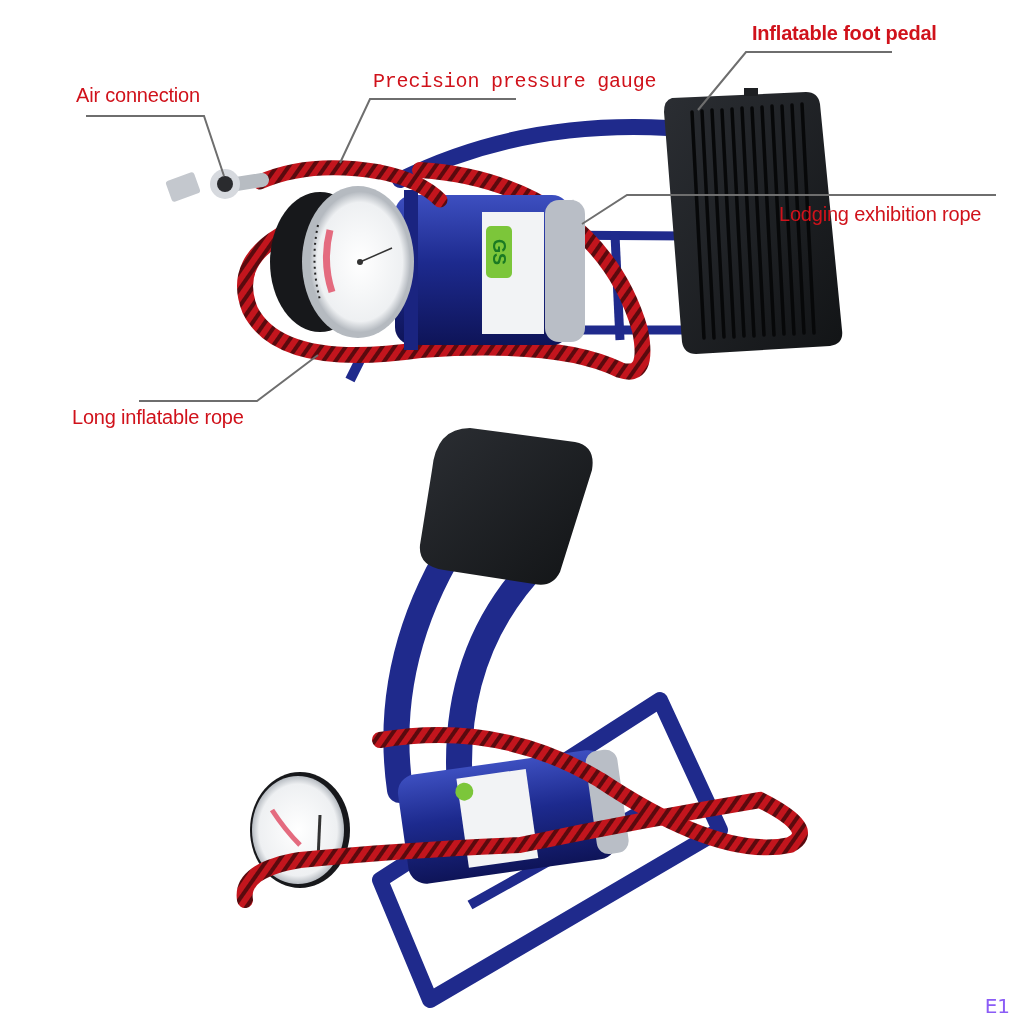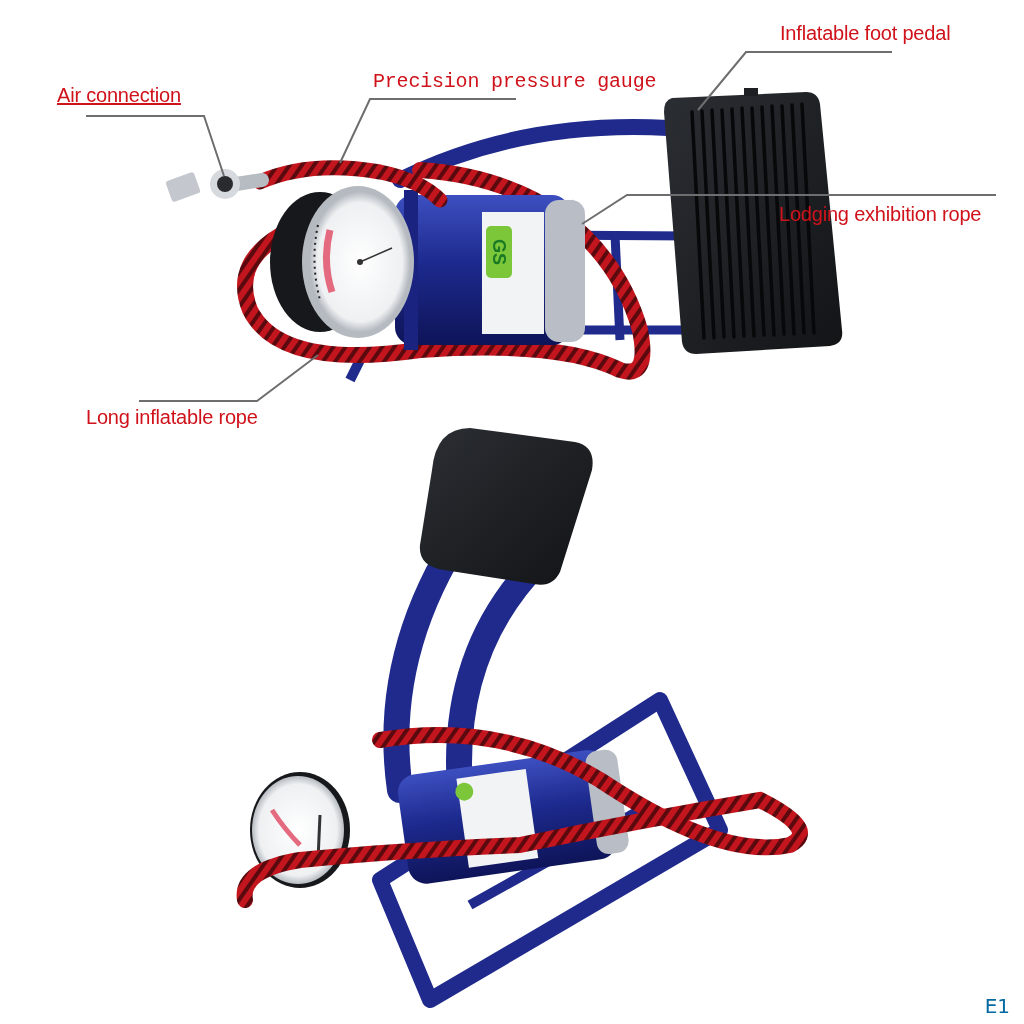--- a/index.html
+++ b/index.html
@@ -1,19 +1,19 @@
 <!DOCTYPE html>
 <html><head>
   <meta charset="utf-8">
   <style>
     html, body { margin: 0; padding: 0; background: #ffffff; }
     body { width: 1024px; height: 1024px; position: relative; overflow: hidden; font-family: "Liberation Sans", sans-serif; }
     .label { position: absolute; color: #d0121b; font-size: 20px; white-space: nowrap; letter-spacing: -0.2px; }
     .art { position: absolute; left: 0; top: 0; width: 1024px; height: 1024px; }
-    .watermark { position: absolute; right: 14px; bottom: 6px; color: #0369a1; font-size: 20px; font-family: "DejaVu Sans", sans-serif; }
+    .watermark { position: absolute; right: 14px; bottom: 6px; color: #8b5cf6; font-size: 20px; font-family: "DejaVu Sans", sans-serif; }
   </style>
 </head>
 <body>
 
 <svg class="art" viewBox="0 0 1024 1024" xmlns="http://www.w3.org/2000/svg">
   <defs>
     <pattern id="braid" width="10" height="10" patternUnits="userSpaceOnUse" patternTransform="rotate(35)">
       <rect width="10" height="10" fill="#c3151d"></rect>
       <rect width="4" height="10" fill="#5a0a0e"></rect>
     </pattern>
@@ -119,19 +119,19 @@
 
   <g stroke="#6e6e6e" stroke-width="2" fill="none">
     <polyline points="86,116 204,116 224,176"></polyline>
     <polyline points="516,99 370,99 340,163"></polyline>
     <polyline points="892,52 746,52 698,110"></polyline>
     <polyline points="996,195 627,195 582,224"></polyline>
     <polyline points="139,401 257,401 318,355"></polyline>
   </g>
 </svg>
 
-<div class="label" style="left:57px; top:84px;text-decoration:underline;">Air connection</div>
+<div class="label" style="left:76px; top:84px;">Air connection</div>
 <div class="label" style="left:373px; top:70px;font-family:Liberation Mono, monospace;">Precision pressure gauge</div>
-<div class="label" style="left:780px; top:22px;">Inflatable foot pedal</div>
+<div class="label" style="left:752px; top:22px;font-weight:bold;">Inflatable foot pedal</div>
 <div class="label" style="left:779px; top:203px;">Lodging exhibition rope</div>
-<div class="label" style="left:86px; top:406px;">Long inflatable rope</div>
+<div class="label" style="left:72px; top:406px;">Long inflatable rope</div>
 
 <div class="watermark">E1</div>
 
 </body></html>

